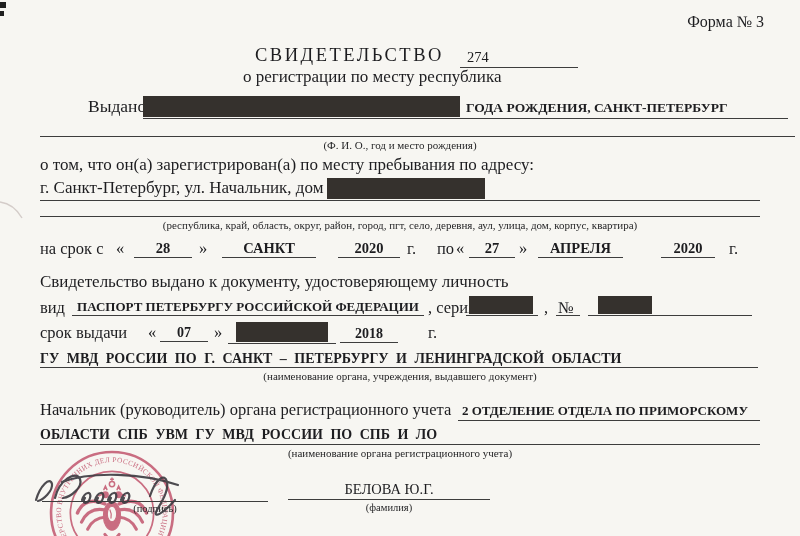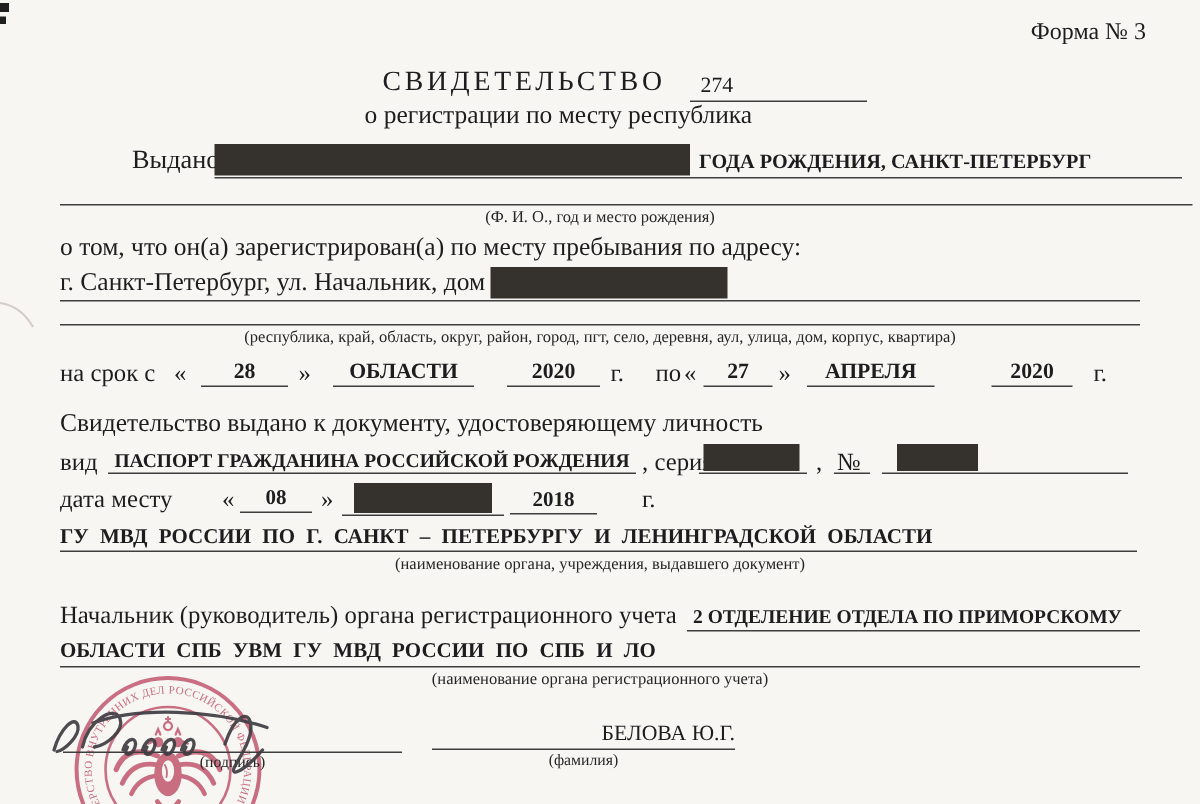--- a/index.html
+++ b/index.html
@@ -91,67 +91,67 @@
     <div class="abs t17" style="left:40px;top:178px;">г. Санкт-Петербург, ул. Начальник, дом</div>
     <div class="redact" style="left:327px;top:178px;width:158px;height:21px;"></div>
     <div class="line" style="left:40px;top:200px;width:720px;"></div>
     <div class="line" style="left:40px;top:216px;width:720px;"></div>
     <div class="cap" style="left:40px;top:219px;width:720px;">(республика, край, область, округ, район, город, пгт, село, деревня, аул, улица, дом, корпус, квартира)</div>
 
     <div class="abs t16" style="left:40px;top:239px;">на срок с</div>
     <div class="abs t16" style="left:116px;top:239px;">«</div>
     <div class="cell" style="left:134px;top:240px;width:58px;">28</div>
     <div class="abs t16" style="left:199px;top:239px;">»</div>
-    <div class="cell" style="left:222px;top:240px;width:94px;">ОБЛАСТИ</div>
+    <div class="cell" style="left:222px;top:240px;width:94px;">САНКТ</div>
     <div class="cell" style="left:338px;top:240px;width:62px;">2020</div>
     <div class="abs t16" style="left:407px;top:239px;">г.</div>
     <div class="abs t16" style="left:437px;top:239px;">по</div>
     <div class="abs t16" style="left:456px;top:239px;">«</div>
     <div class="cell" style="left:469px;top:240px;width:46px;">27</div>
     <div class="abs t16" style="left:519px;top:239px;">»</div>
     <div class="cell" style="left:538px;top:240px;width:85px;">АПРЕЛЯ</div>
     <div class="cell" style="left:661px;top:240px;width:54px;">2020</div>
     <div class="abs t16" style="left:729px;top:239px;">г.</div>
 
     <div class="abs t17" style="left:40px;top:272px;">Свидетельство выдано к документу, удостоверяющему личность</div>
 
     <div class="abs t16" style="left:40px;top:298px;">вид</div>
-    <div class="cell" style="left:72px;top:297px;width:352px;font-size:13px;height:18px;line-height:20px;">ПАСПОРТ ГРАЖДАНИНА РОССИЙСКОЙ РОЖДЕНИЯ</div>
+    <div class="cell" style="left:72px;top:297px;width:352px;font-size:13px;height:18px;line-height:20px;">ПАСПОРТ ПЕТЕРБУРГУ РОССИЙСКОЙ ФЕДЕРАЦИИ</div>
     <div class="abs t16" style="left:428px;top:298px;">, серия</div>
     <div class="redact" style="left:469px;top:296px;width:64px;height:18px;"></div>
     <div class="line" style="left:466px;top:315px;width:72px;"></div>
     <div class="abs t16" style="left:544px;top:298px;">,</div>
     <div class="abs t16" style="left:558px;top:298px;">№</div>
     <div class="line" style="left:556px;top:315px;width:24px;"></div>
     <div class="redact" style="left:598px;top:296px;width:54px;height:18px;"></div>
     <div class="line" style="left:588px;top:315px;width:164px;"></div>
 
-    <div class="abs t16" style="left:40px;top:323px;">дата месту</div>
+    <div class="abs t16" style="left:40px;top:323px;">срок выдачи</div>
     <div class="abs t16" style="left:148px;top:323px;">«</div>
-    <div class="cell" style="left:160px;top:324px;width:48px;font-size:14px;">08</div>
+    <div class="cell" style="left:160px;top:324px;width:48px;font-size:14px;">07</div>
     <div class="abs t16" style="left:214px;top:323px;">»</div>
     <div class="redact" style="left:236px;top:322px;width:92px;height:20px;"></div>
     <div class="line" style="left:228px;top:343px;width:108px;"></div>
     <div class="cell" style="left:340px;top:325px;width:58px;font-size:14px;">2018</div>
     <div class="abs t16" style="left:428px;top:323px;">г.</div>
 
     <div class="abs bval ws" style="left:40px;top:351px;font-size:14px;">ГУ МВД РОССИИ ПО Г. САНКТ – ПЕТЕРБУРГУ И ЛЕНИНГРАДСКОЙ ОБЛАСТИ</div>
     <div class="line" style="left:40px;top:367px;width:718px;"></div>
     <div class="cap" style="left:40px;top:370px;width:720px;">(наименование органа, учреждения, выдавшего документ)</div>
 
     <div class="abs t16" style="left:40px;top:400px;">Начальник (руководитель) органа регистрационного учета</div>
     <div class="abs bval" style="left:462px;top:403px;font-size:13px;">2 ОТДЕЛЕНИЕ ОТДЕЛА  ПО ПРИМОРСКОМУ</div>
     <div class="line" style="left:458px;top:420px;width:302px;"></div>
     <div class="abs bval ws" style="left:40px;top:427px;font-size:14px;">ОБЛАСТИ СПБ УВМ  ГУ  МВД РОССИИ  ПО СПБ  И  ЛО</div>
     <div class="line" style="left:40px;top:444px;width:720px;"></div>
     <div class="cap" style="left:40px;top:447px;width:720px;">(наименование органа регистрационного учета)</div>
 
     <div class="line" style="left:42px;top:501px;width:226px;"></div>
     <div class="cap cap-sm" style="left:42px;top:503px;width:226px;">(подпись)</div>
-    <div class="abs" style="left:288px;top:481px;width:202px;text-align:right;font-size:14.5px;">БЕЛОВА  Ю.Г.</div>
+    <div class="abs" style="left:288px;top:481px;width:202px;text-align:center;font-size:14.5px;">БЕЛОВА  Ю.Г.</div>
     <div class="line" style="left:288px;top:499px;width:202px;"></div>
     <div class="cap cap-sm" style="left:288px;top:502px;width:202px;">(фамилия)</div>
 
   </div>
 
   <svg class="sig-svg" width="250" height="64" viewBox="0 0 250 64">
     <g stroke="#3f3d43" stroke-width="2.2" fill="none" stroke-linecap="round" opacity="0.92">
       <path d="M6 42 C 10 28, 20 18, 22 26 C 23 33, 13 42, 8 43"></path>
       <path d="M25 40 C 29 22, 46 12, 50 21 C 53 29, 41 39, 33 40"></path>
       <path d="M32 24 C 62 13, 112 15, 148 27"></path>

